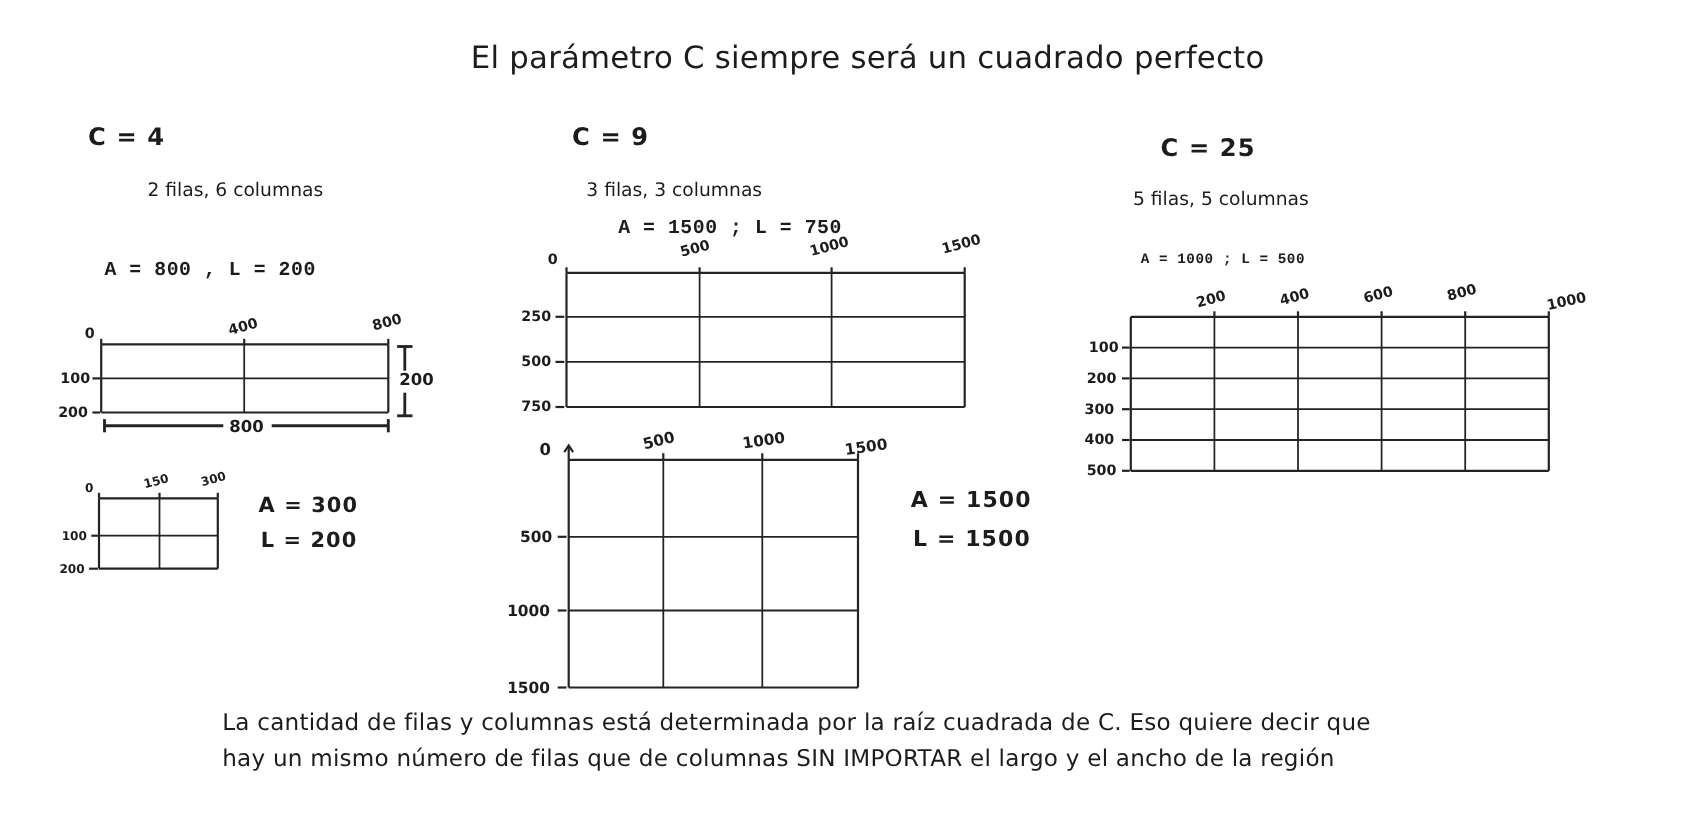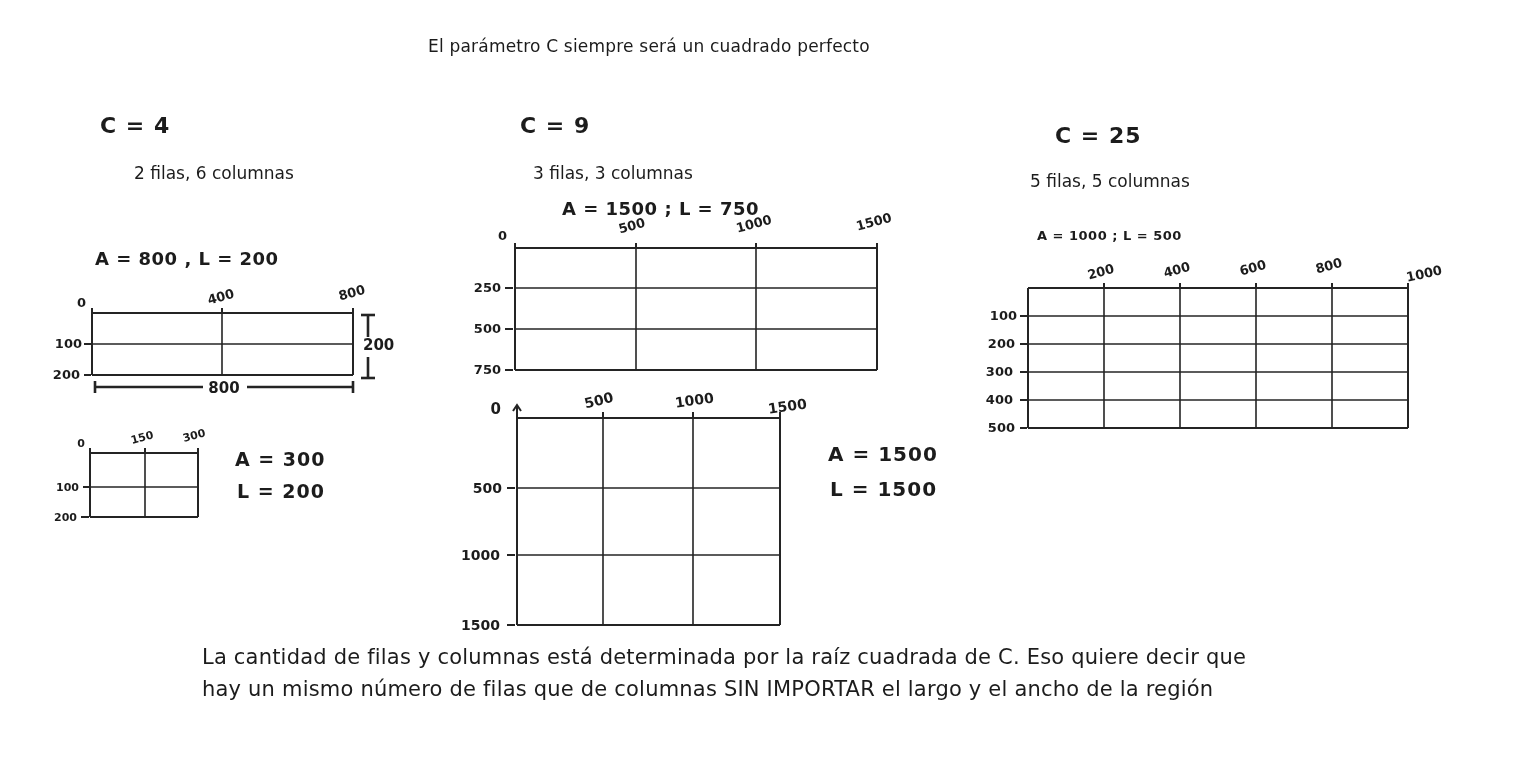--- a/index.html
+++ b/index.html
@@ -5,24 +5,24 @@
   html, body { margin: 0; padding: 0; }
   body {
     width: 1532px; height: 757px;
     background: #ffffff;
     font-family: "DejaVu Sans", sans-serif;
     color: #1c1c1c;
     position: relative;
     overflow: hidden;
   }
   .abs { position: absolute; white-space: nowrap; }
-  .title { font-size: 17px; letter-spacing: 0.2px; }
+  .title { font-size: 28px; letter-spacing: 0.2px; }
   .h-c { font-size: 22px; font-weight: 700; letter-spacing: 1px; }
   .h-sub { font-size: 17px; }
-  .h-params { font-size: 18px; font-weight: 700; letter-spacing: 0.5px; }
+  .h-params { font-size: 18px; font-weight: 700; letter-spacing: 0.5px; font-family: Liberation Mono, monospace; }
   .side-label { font-size: 19px; font-weight: 700; letter-spacing: 1px; }
   .footer-line { font-size: 21px; letter-spacing: 0.2px; }
   svg { position: absolute; overflow: visible; }
   svg text {
     font-family: "DejaVu Sans", sans-serif;
     font-weight: 700;
     fill: #1c1c1c;
   }
   .tick-t { font-size: 13px; }
   .tick-s { font-size: 11px; }
@@ -31,23 +31,23 @@
   .gridline  { stroke-width: 1.6; }
   .gridbox   { stroke-width: 2; }
   .tickmark  { stroke-width: 2; }
   .measure   { stroke-width: 2.6; }
 </style>
 </head>
 <body>
 
 <div class="abs title" style="left:428px; top:36px;">El parámetro C siempre será un cuadrado perfecto</div>
 
-<div class="abs h-c" style="left:100px; top:113px;">C = 4</div>
+<div class="abs h-c" style="left:80px; top:113px;">C = 4</div>
 <div class="abs h-sub" style="left:134px; top:163px;">2 filas, 6 columnas</div>
-<div class="abs h-params" style="left:95px; top:236px;margin-top:12px;">A = 800 ,   L = 200</div>
+<div class="abs h-params" style="left:95px; top:236px;">A = 800 ,   L = 200</div>
 
 <svg style="left:55px; top:283px;" width="350" height="118" viewBox="0 0 350 118">
   <g>
     <line class="gridbox" x1="37" y1="30" x2="298" y2="30"></line>
     <line class="gridline" x1="37" y1="61" x2="298" y2="61"></line>
     <line class="gridbox" x1="37" y1="92" x2="298" y2="92"></line>
     <line class="gridbox" x1="37" y1="30" x2="37" y2="92"></line>
     <line class="gridline" x1="167" y1="30" x2="167" y2="92"></line>
     <line class="gridbox" x1="298" y1="30" x2="298" y2="92"></line>
     <line class="tickmark" x1="37" y1="25" x2="37" y2="30"></line>

